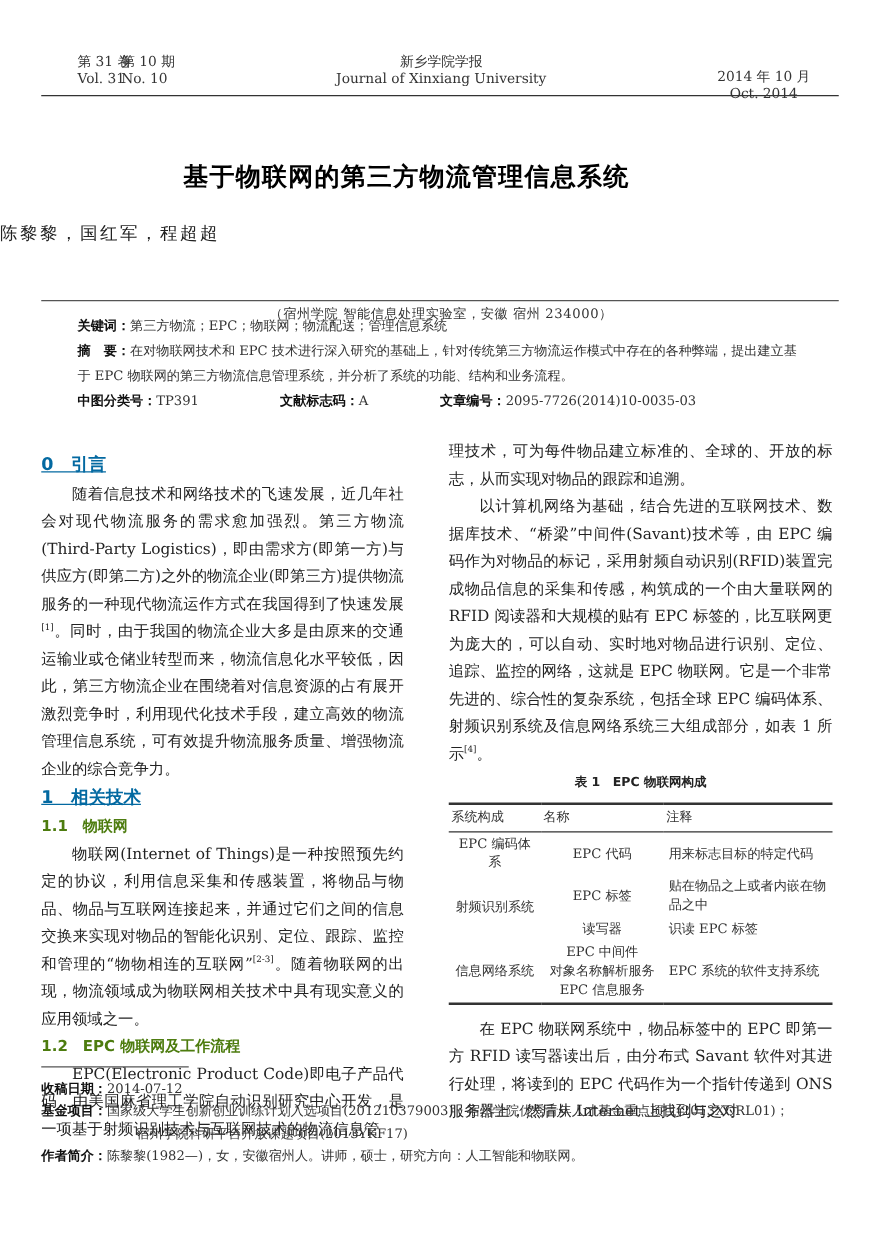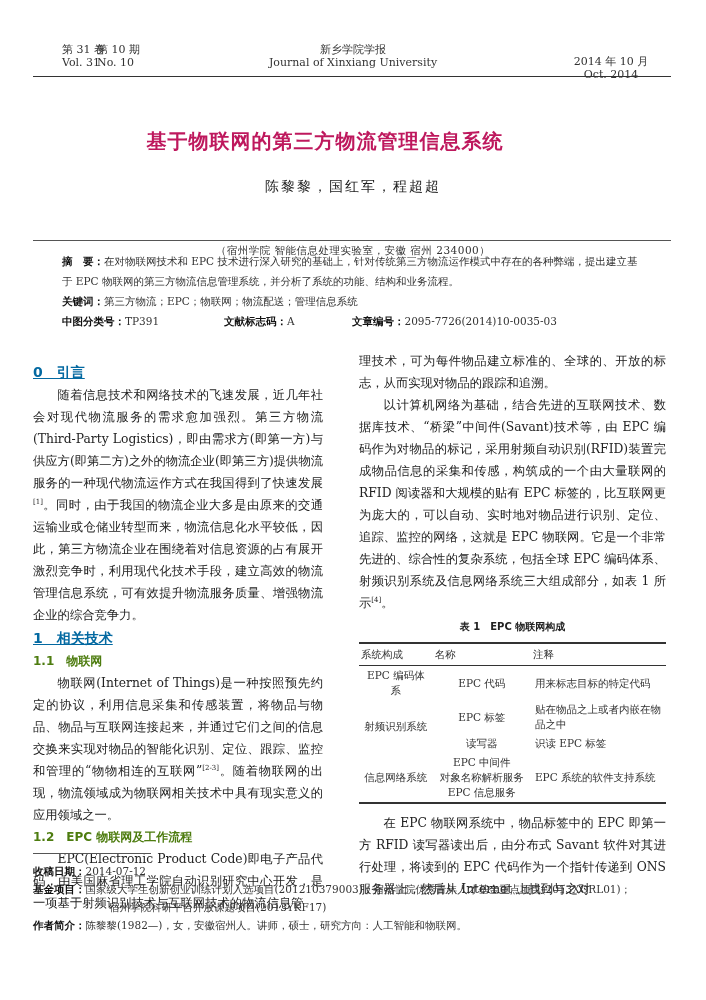--- a/index.html
+++ b/index.html
@@ -5,22 +5,22 @@
   html, body { margin:0; padding:0; background:#fff; }
   body { width:706px; height:1000px; position:relative; overflow:hidden; color:#222;
          font-family:"DejaVu Serif", serif; }
   .abs { position:absolute; }
   .hdr { font-size:11px; line-height:13px; color:#333; }
   .hdr-left1 { left:62px; top:43px; }
   .hdr-center { left:0; width:706px; top:43px; text-align:center; }
   .hdr-right { left:560px; top:43px; width:102px; text-align:center;margin-top:12px; }
   .rule { position:absolute; background:#333; height:1px; }
   .title { left:0; width:650px; top:128px; text-align:center; font-family:Liberation Mono, monospace;
-           font-weight:bold; font-size:20px; letter-spacing:1px; color:#be185d; }
-  .authors { left:0; width:706px; top:178px; text-align:center; font-size:14px; letter-spacing:2px; }
+           font-weight:bold; font-size:20px; letter-spacing:1px; color:#000000; }
+  .authors { left:0; width:706px; top:178px; font-size:14px; letter-spacing:2px; }
   .affil { left:0; width:706px; top:208px; text-align:center; font-size:10.5px; letter-spacing:0.5px; color:#333;margin-top:36px; }
   .abs-block { left:62px; width:582px; top:251px; font-size:10.5px; line-height:20px; color:#333; }
   .abs-block b { font-family:"DejaVu Sans", sans-serif; color:#111; }
   .meta-row { display:flex; }
   .meta-row span.cell { display:inline-block; }
   .col { font-size:12.3px; line-height:22px; text-align:justify; color:#222; }
   .col-left { left:33px; width:290px; top:360px; }
   .col-right { left:359px; width:307px; top:350px; }
   .h1 { font-family:"DejaVu Sans", sans-serif; font-weight:bold; font-size:14px; line-height:24px; color:#0369a1;text-decoration:underline; }
   .h2 { font-family:"DejaVu Sans", sans-serif; font-weight:bold; font-size:12px; line-height:22px; color:#4d7c0f; }
@@ -58,24 +58,24 @@
 <div class="rule" style="left:33px;width:638px;top:76px;"></div>
 
 <div class="abs title">基于物联网的第三方物流管理信息系统</div>
 <div class="abs authors">陈黎黎，国红军，程超超</div>
 <div class="abs affil">（宿州学院 智能信息处理实验室，安徽 宿州 234000）</div>
 
 <div class="rule" style="left:33px;width:638px;top:240px;background:#555;"></div>
 
 <div class="abs abs-block">
   <div>
-    <b>摘　要：</b><span>在对物联网技术和 EPC 技术进行深入研究的基础上，针对传统第三方物流运作模式中存在的各种弊端，提出建立基于 EPC 物联网的第三方物流信息管理系统，并分析了系统的功能、结构和业务流程。</span>
+    <b>关键词：</b><span>第三方物流；EPC；物联网；物流配送；管理信息系统</span>
   </div>
   <div>
-    <b>关键词：</b><span>第三方物流；EPC；物联网；物流配送；管理信息系统</span>
+    <b>摘　要：</b><span>在对物联网技术和 EPC 技术进行深入研究的基础上，针对传统第三方物流运作模式中存在的各种弊端，提出建立基于 EPC 物联网的第三方物流信息管理系统，并分析了系统的功能、结构和业务流程。</span>
   </div>
   <div class="meta-row">
     <span class="cell" style="width:162px;"><b>中图分类号：</b><span>TP391</span></span>
     <span class="cell" style="width:128px;"><b>文献标志码：</b><span>A</span></span>
     <span class="cell"><b>文章编号：</b><span>2095-7726(2014)10-0035-03</span></span>
   </div>
 </div>
 
 <div class="abs col col-left">
   <div class="h1">0　引言</div>

